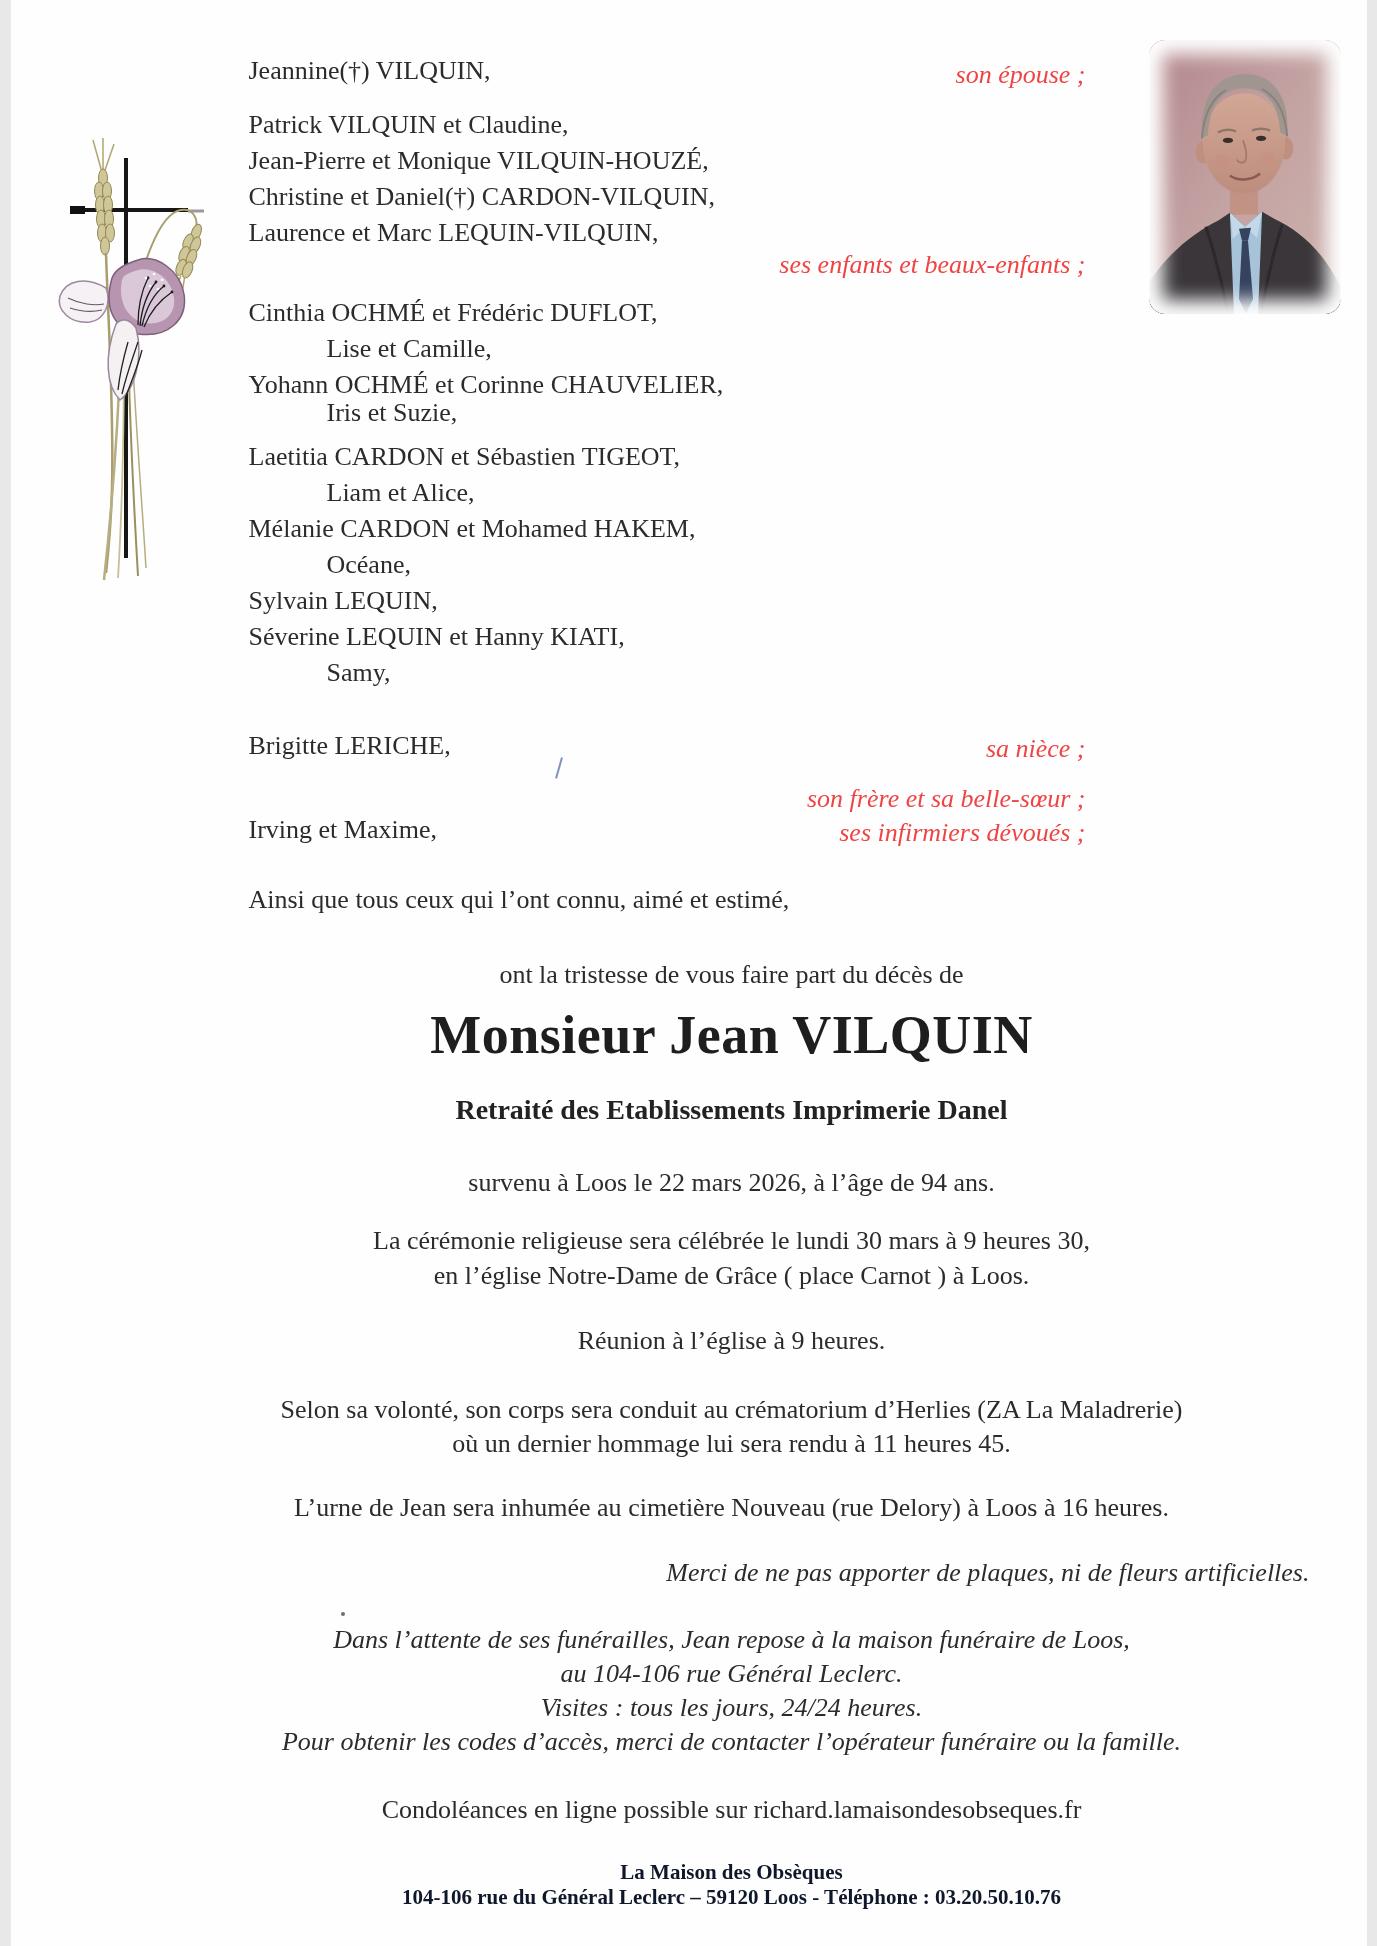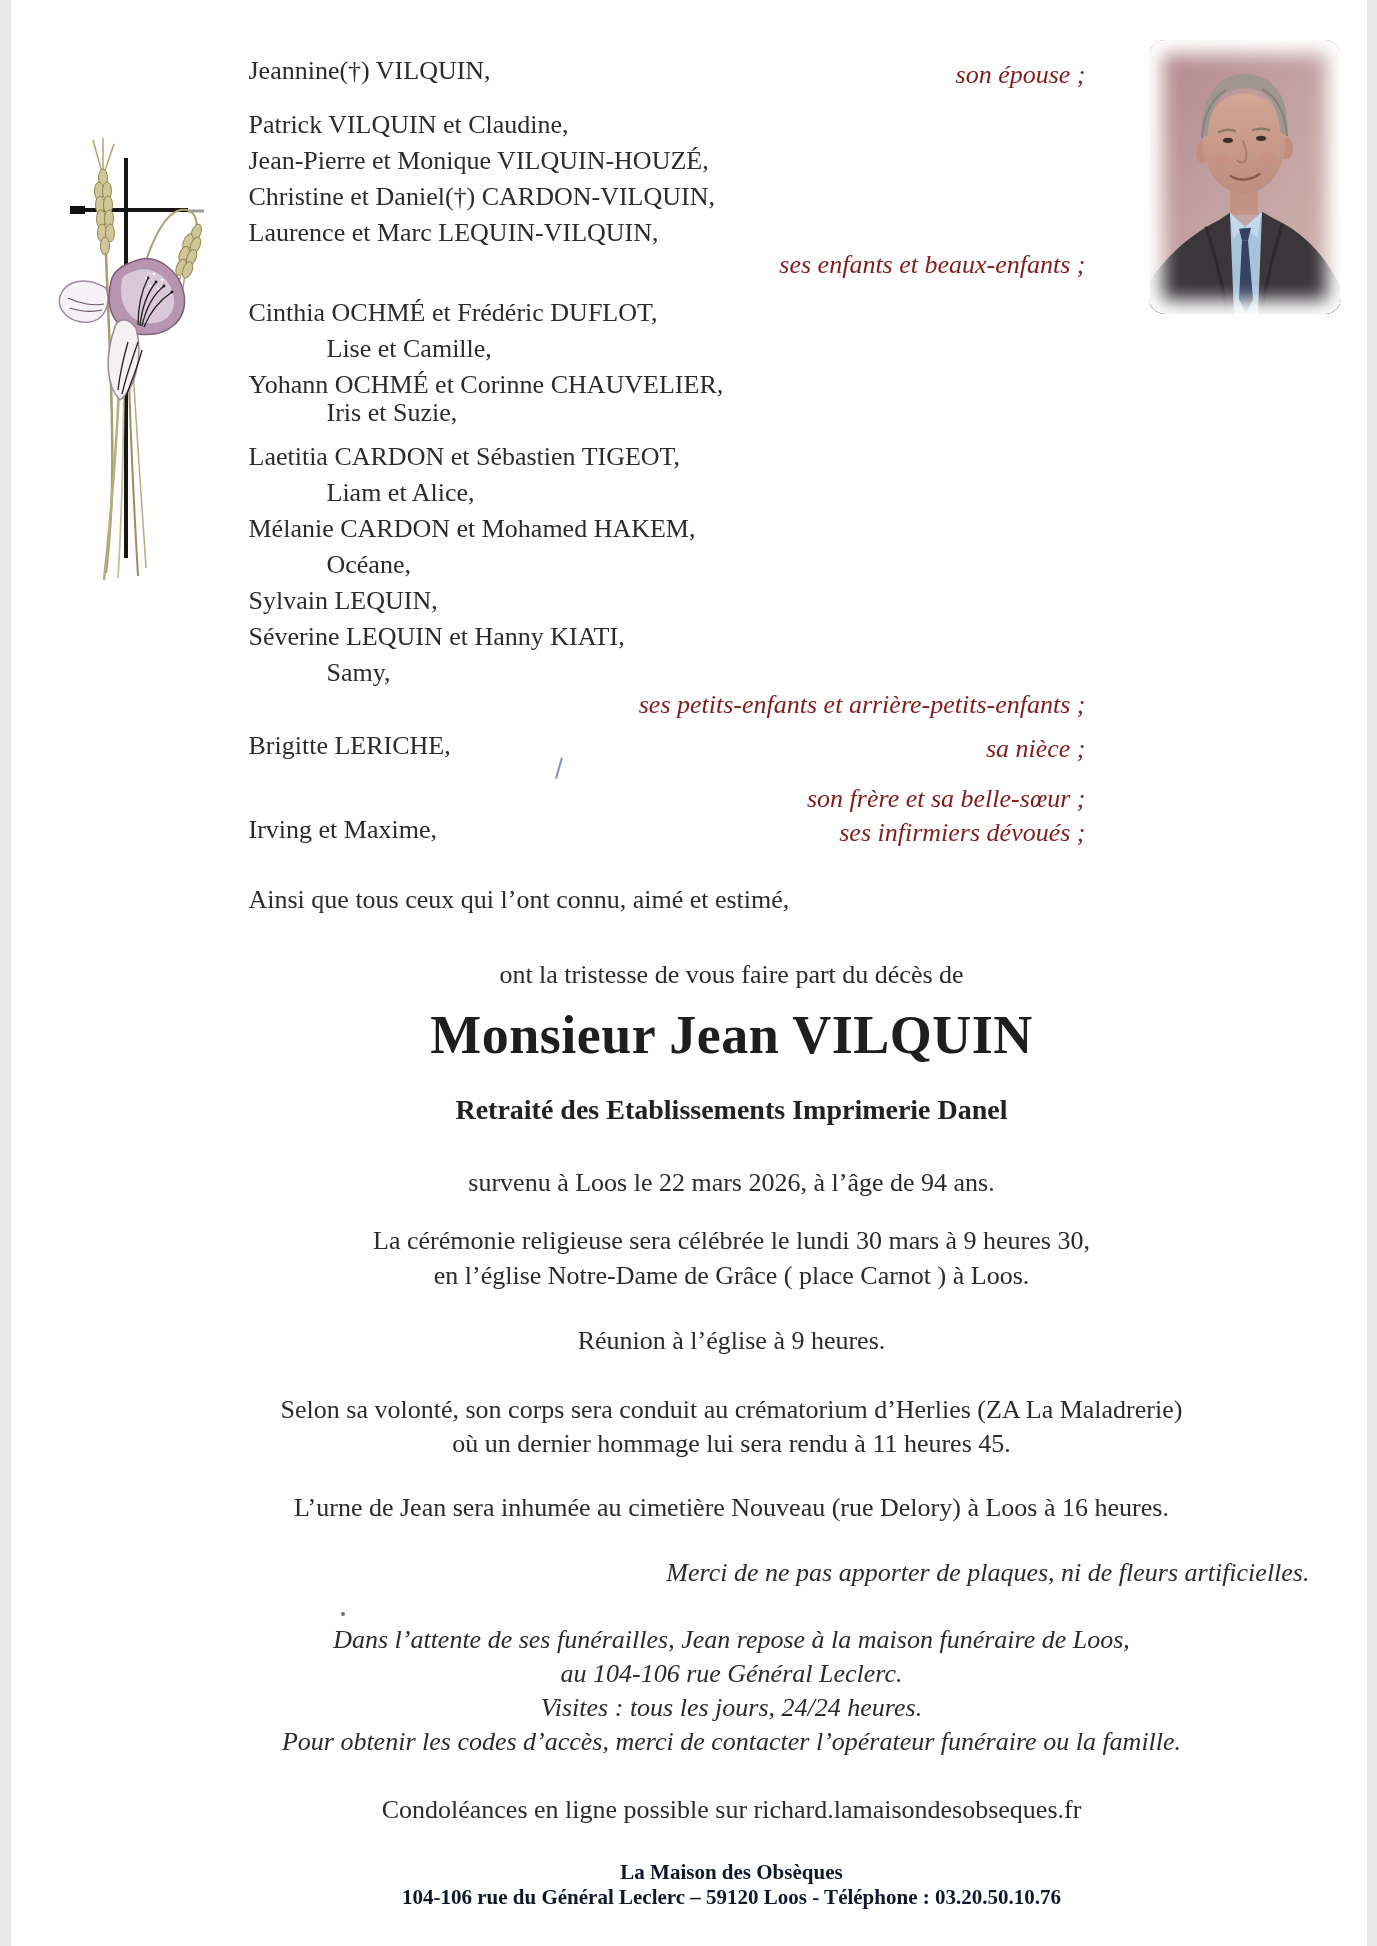--- a/index.html
+++ b/index.html
@@ -7,21 +7,21 @@
     position:relative;
     width:1356px;height:1946px;
     margin:0 auto;
     background:#fefefe;
     font-family:"Liberation Serif","DejaVu Serif",serif;
     color:#2b2b2b;
     overflow:hidden;
   }
   .ln{position:absolute;left:238px;font-size:26px;line-height:1;white-space:nowrap;}
   .ln.indent{left:316px;}
-  .rl{position:absolute;right:281px;font-size:26px;font-style:italic;line-height:1;white-space:nowrap;color:#7f1d1d;}
+  .rl{position:absolute;right:281px;font-size:26px;font-style:italic;line-height:1;white-space:nowrap;color:#ef4444;}
   .c{position:absolute;left:65px;width:1312px;text-align:center;font-size:26px;line-height:1;white-space:nowrap;}
   .c.it{font-style:italic;}
   .b{font-weight:normal;}
   .title{font-size:54px;font-weight:600;color:#1e1e1e;letter-spacing:.5px;}
   .subtitle{font-size:28px;font-weight:bold;color:#222;}
   .right-note{position:absolute;right:57px;font-size:26px;font-style:italic;line-height:1;white-space:nowrap;}
   .footer-line{font-size:21px;font-weight:bold;color:#0f172a;}
   
   .emblem{position:absolute;left:35px;top:128px;width:200px;height:480px;}
   
@@ -173,21 +173,20 @@
   <div class="ln indent" style="top:336px">Lise et Camille,</div>
   <div class="ln" style="top:372px">Yohann OCHMÉ et Corinne CHAUVELIER,</div>
   <div class="ln indent" style="top:400px">Iris et Suzie,</div>
   <div class="ln" style="top:444px">Laetitia CARDON et Sébastien TIGEOT,</div>
   <div class="ln indent" style="top:480px">Liam et Alice,</div>
   <div class="ln" style="top:516px">Mélanie CARDON et Mohamed HAKEM,</div>
   <div class="ln indent" style="top:552px">Océane,</div>
   <div class="ln" style="top:588px">Sylvain LEQUIN,</div>
   <div class="ln" style="top:624px">Séverine LEQUIN et Hanny KIATI,</div>
   <div class="ln indent" style="top:660px">Samy,</div>
-  <div class="rl" style="top:692px">ses petits-enfants et arrière-petits-enfants ;</div>
 
   <div class="ln" style="top:733px">Brigitte LERICHE,</div>
   <div class="rl" style="top:736px">sa nièce ;</div>
 
   <div class="rl" style="top:786px">son frère et sa belle-sœur ;</div>
 
   <div class="ln" style="top:817px">Irving et Maxime,</div>
   <div class="rl" style="top:820px">ses infirmiers dévoués ;</div>
 
   <div class="ln" style="top:887px">Ainsi que tous ceux qui l’ont connu, aimé et estimé,</div>

